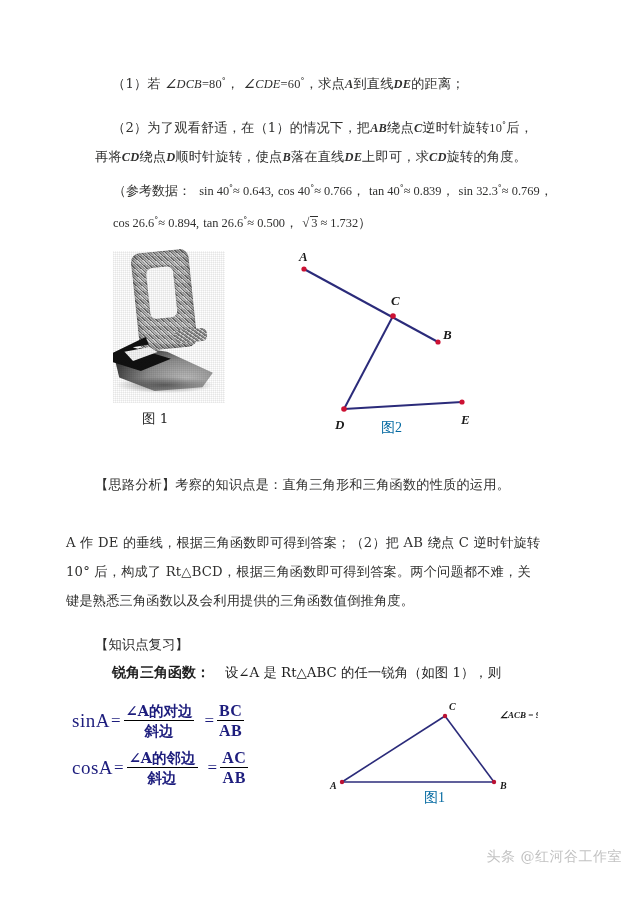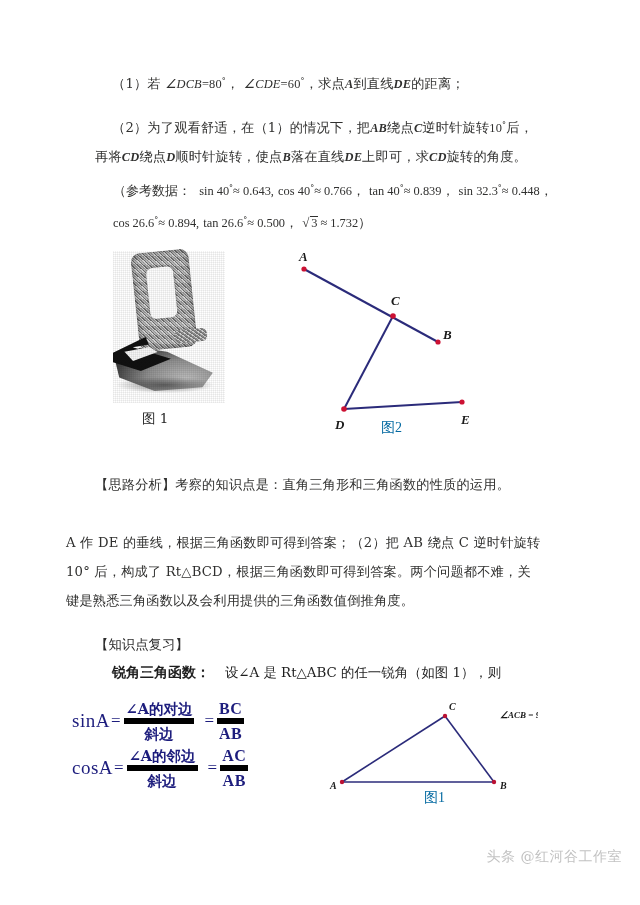--- a/index.html
+++ b/index.html
@@ -196,21 +196,21 @@
   }
   .frac {
     display: inline-flex;
     flex-direction: column;
     align-items: center;
     margin: 0 2px;
   }
   .frac .num {
     font-size: 14.5px;
     padding: 0 2px 1px 2px;
-    border-bottom: 6px solid #000000;
+    border-bottom: 1px solid #000000;
     line-height: 17px;
   }
   .frac .den {
     font-size: 14.5px;
     padding-top: 1px;
     line-height: 17px;
   }
   .frac.lat .num, .frac.lat .den {
     font-family: "Liberation Serif", serif;
     font-size: 16px;
@@ -266,21 +266,21 @@
 
   <div class="para cn" style="left:95px; top:142px;">
     <span>再将</span><span class="it">CD</span><span>绕点</span><span class="it">D</span><span>顺时针旋转，使点</span><span class="it">B</span><span>落在直线</span><span class="it">DE</span><span>上即可，求</span><span class="it">CD</span><span>旋转的角度。</span>
   </div>
 
   <div class="refline cn" style="left:113px; top:182px;">
     <span>（参考数据：</span>
     <span class="math" style="margin-left:4px;">sin 40</span><span class="deg">°</span><span class="math">≈ 0.643,</span>
     <span class="math">cos 40</span><span class="deg">°</span><span class="math">≈ 0.766</span><span>，</span>
     <span class="math">tan 40</span><span class="deg">°</span><span class="math">≈ 0.839</span><span>，</span>
-    <span class="math">sin 32.3</span><span class="deg">°</span><span class="math">≈ 0.448</span><span>，</span>
+    <span class="math">sin 32.3</span><span class="deg">°</span><span class="math">≈ 0.769</span><span>，</span>
   </div>
 
   <div class="refline cn" style="left:113px; top:214px;">
     <span class="math">cos 26.6</span><span class="deg">°</span><span class="math">≈ 0.894,</span>
     <span class="math">tan 26.6</span><span class="deg">°</span><span class="math">≈ 0.500</span><span>，</span>
     <span class="sqrt-wrap math"><span class="rad">3</span></span><span class="math" style="margin-left:2px;">≈ 1.732</span><span>）</span>
   </div>
 
   <div id="fig1-photo">
     <div class="base"></div>

